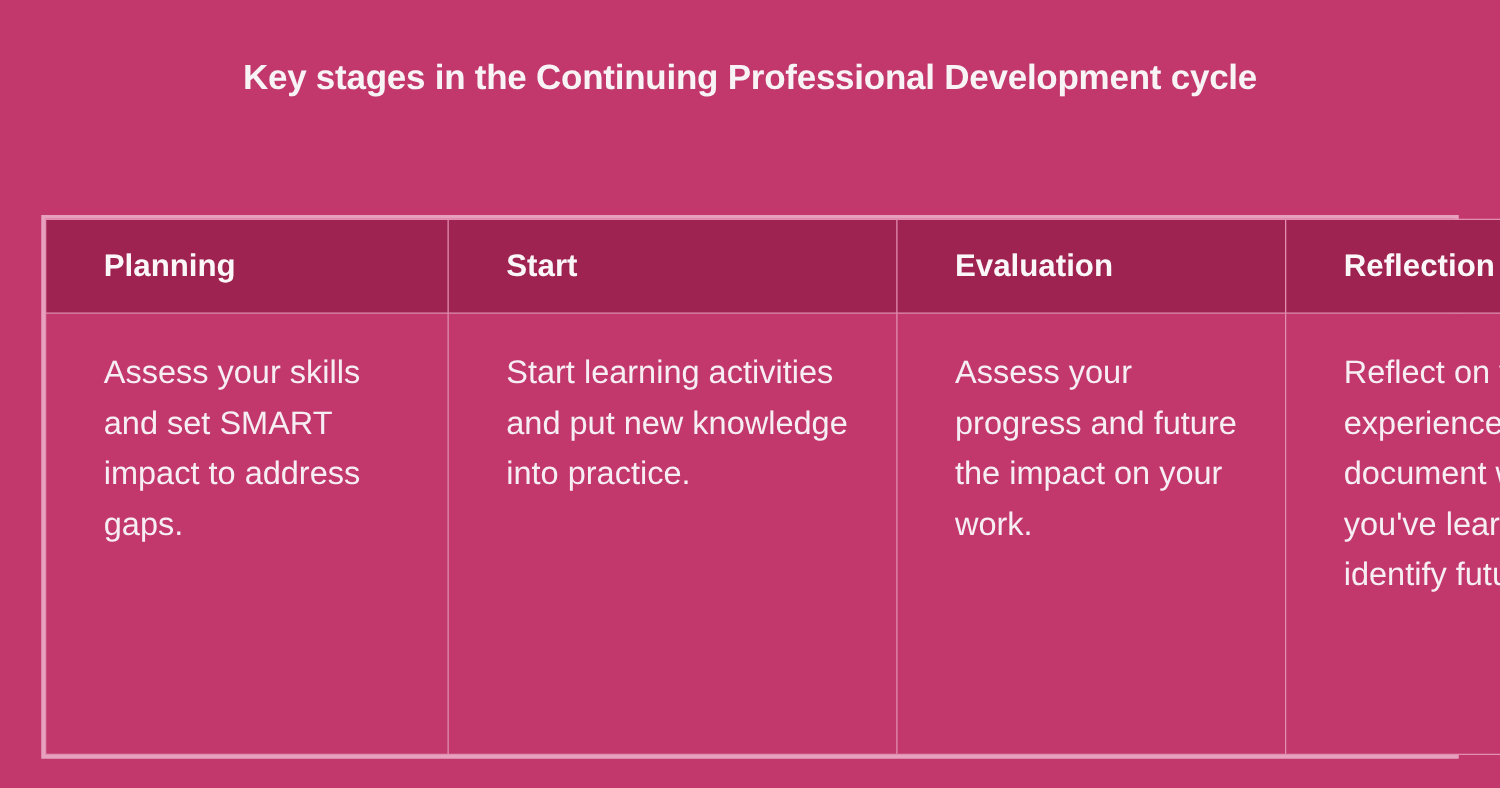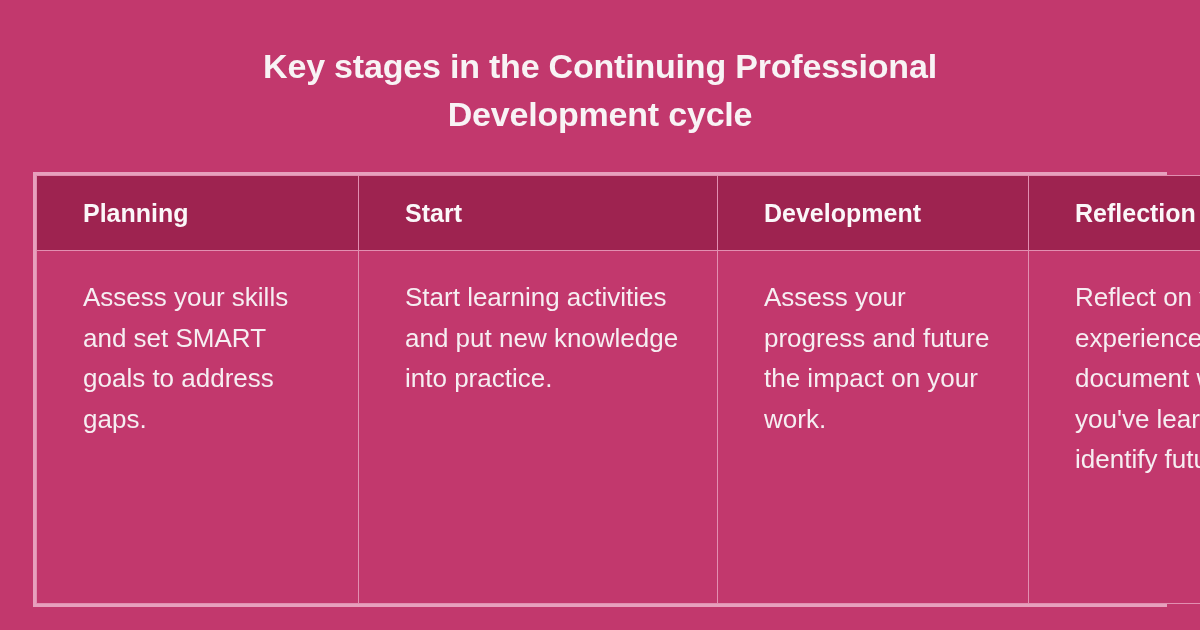--- a/index.html
+++ b/index.html
@@ -18,21 +18,21 @@
     width: 1200px;
     height: 630px;
     background: #c2386d;
     box-sizing: border-box;
   }
   .title {
     margin: 0;
     padding: 42px 180px 0 180px;
     text-align: center;
     color: #f8f3f5;
-    font-size: 34px;
+    font-size: 28px;
     font-weight: bold;
     line-height: 1.42;
     letter-spacing: -0.2px;
   }
   .table-wrap {
     position: absolute;
     left: 33px;
     top: 172px;
     width: 1134px;
     height: 435px;
@@ -80,27 +80,27 @@
 <div class="slide">
 
   <h1 class="title">Key stages in the Continuing Professional Development cycle</h1>
 
   <div class="table-wrap">
     <table class="table">
       <thead>
         <tr>
           <th class="col-0">Planning</th>
           <th class="col-1">Start</th>
-          <th class="col-2">Development</th>
+          <th class="col-2">Evaluation</th>
           <th class="col-3">Reflection</th>
         </tr>
       </thead>
       <tbody>
         <tr>
-          <td class="col-0">Assess your skills and set SMART goals to address gaps.</td>
+          <td class="col-0">Assess your skills and set SMART impact to address gaps.</td>
           <td class="col-1">Start learning activities and put new knowledge into practice.</td>
           <td class="col-2">Assess your progress and future the impact on your work.</td>
           <td class="col-3">Reflect on your experiences, document what you've learned, and identify future needs.</td>
         </tr>
       </tbody>
     </table>
   </div>
 
 </div>
 

